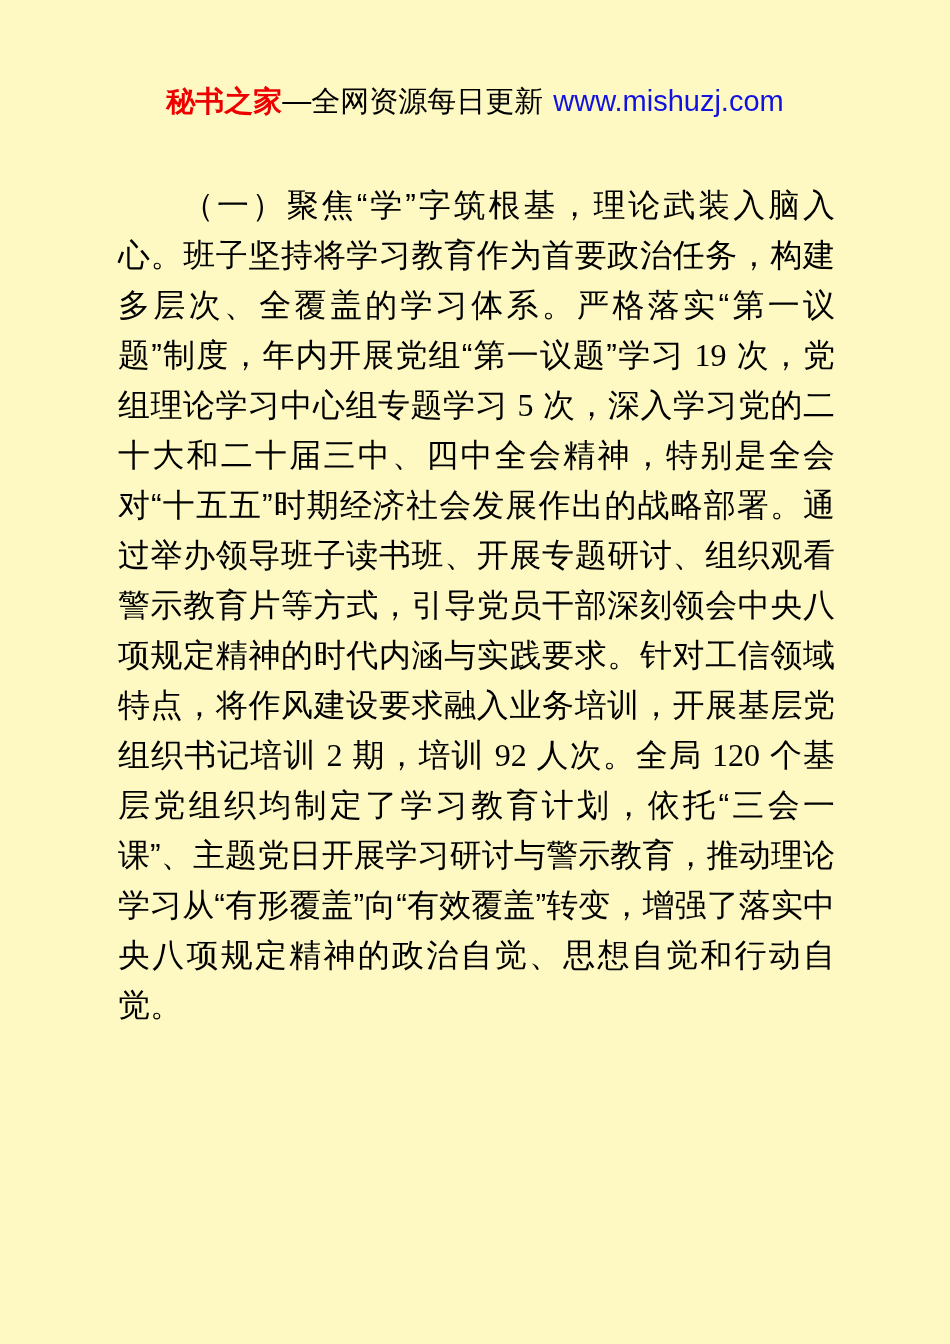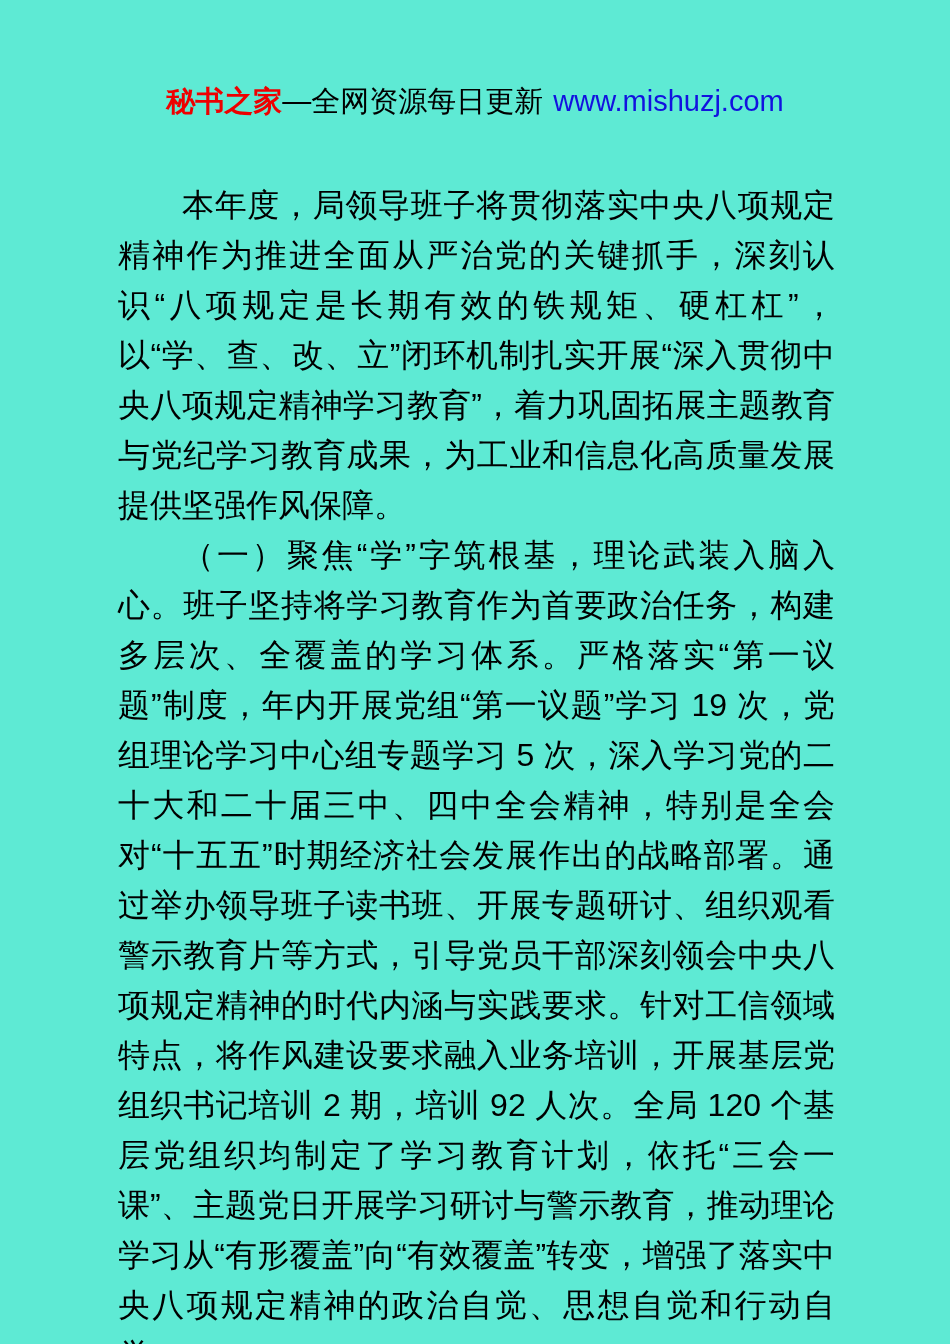--- a/index.html
+++ b/index.html
@@ -4,21 +4,21 @@
 <style>
   html, body {
     margin: 0;
     padding: 0;
     background: #ffffff;
   }
   .page {
     position: relative;
     width: 950px;
     height: 1344px;
-    background: #5eead4;
+    background: #fef9c3;
     overflow: hidden;
     font-family: "Liberation Sans", sans-serif;
   }
   .site-header {
     padding-top: 82px;
     text-align: center;
     font-size: 29px;
     line-height: 38px;
     white-space: nowrap;
   }
@@ -44,31 +44,30 @@
     font-size: 32px;
     line-height: 50px;
     text-align: justify;
     text-indent: 2em;
     color: #000000;
   }
   .bold-seg {
     font-weight: normal;
   }
   .num-seg {
-    font-family: Liberation Sans, sans-serif;
+    font-family: Liberation Serif, serif;
   }
 </style>
 </head>
 <body>
 
 <div class="page">
 
   <div class="site-header"><span class="brand">秘书之家</span><span class="tagline">—全网资源每日更新</span><a class="header-url">www.mishuzj.com</a></div>
 
   <div class="content">
 
-    <p><span>本年度，局领导班子将贯彻落实中央八项规定精神作为推进全面从严治党的关键抓手，深刻认识“八项规定是长期有效的铁规矩、硬杠杠”，以“学、查、改、立”闭环机制扎实开展“深入贯彻中央八项规定精神学习教育”，着力巩固拓展主题教育与党纪学习教育成果，为工业和信息化高质量发展提供坚强作风保障。</span></p>
 
     <p><span>（一）聚焦“学”字筑根基，理论武装入脑入心。班子坚持将学习教育作为首要政治任务，构建多层次、全覆盖的学习体系。严格落实“</span><span class="bold-seg">第一</span><span>议题”制度，年内开展党组“</span><span class="bold-seg">第一</span><span>议题”学习 </span><span class="num-seg">19</span><span> 次，党组理论学习中心组专题学习 </span><span class="num-seg">5</span><span> 次，深入学习党的二十大和二十届三中、四中全会精神，特别是全会对“十五五”时期经济社会发展作出的战略部署。通过举办领导班子读书班、开展专题研讨、组织观看警示教育片等方式，引导党员干部深刻领会中央八项规定精神的时代内涵与实践要求。针对工信领域特点，将作风建设要求融入业务培训，开展基层党组织书记培训 </span><span class="num-seg">2</span><span> 期，培训 </span><span class="num-seg">92</span><span> 人次。全局 </span><span class="num-seg">120</span><span> 个基层党组织均制定了学习教育计划，依托“三会一课”、主题党日开展学习研讨与警示教育，推动理论学习从“有形覆盖”向“有效覆盖”转变，增强了落实中央八项规定精神的政治自觉、思想自觉和行动自觉。</span></p>
 
   </div>
 
 </div>
 
 </body></html>

